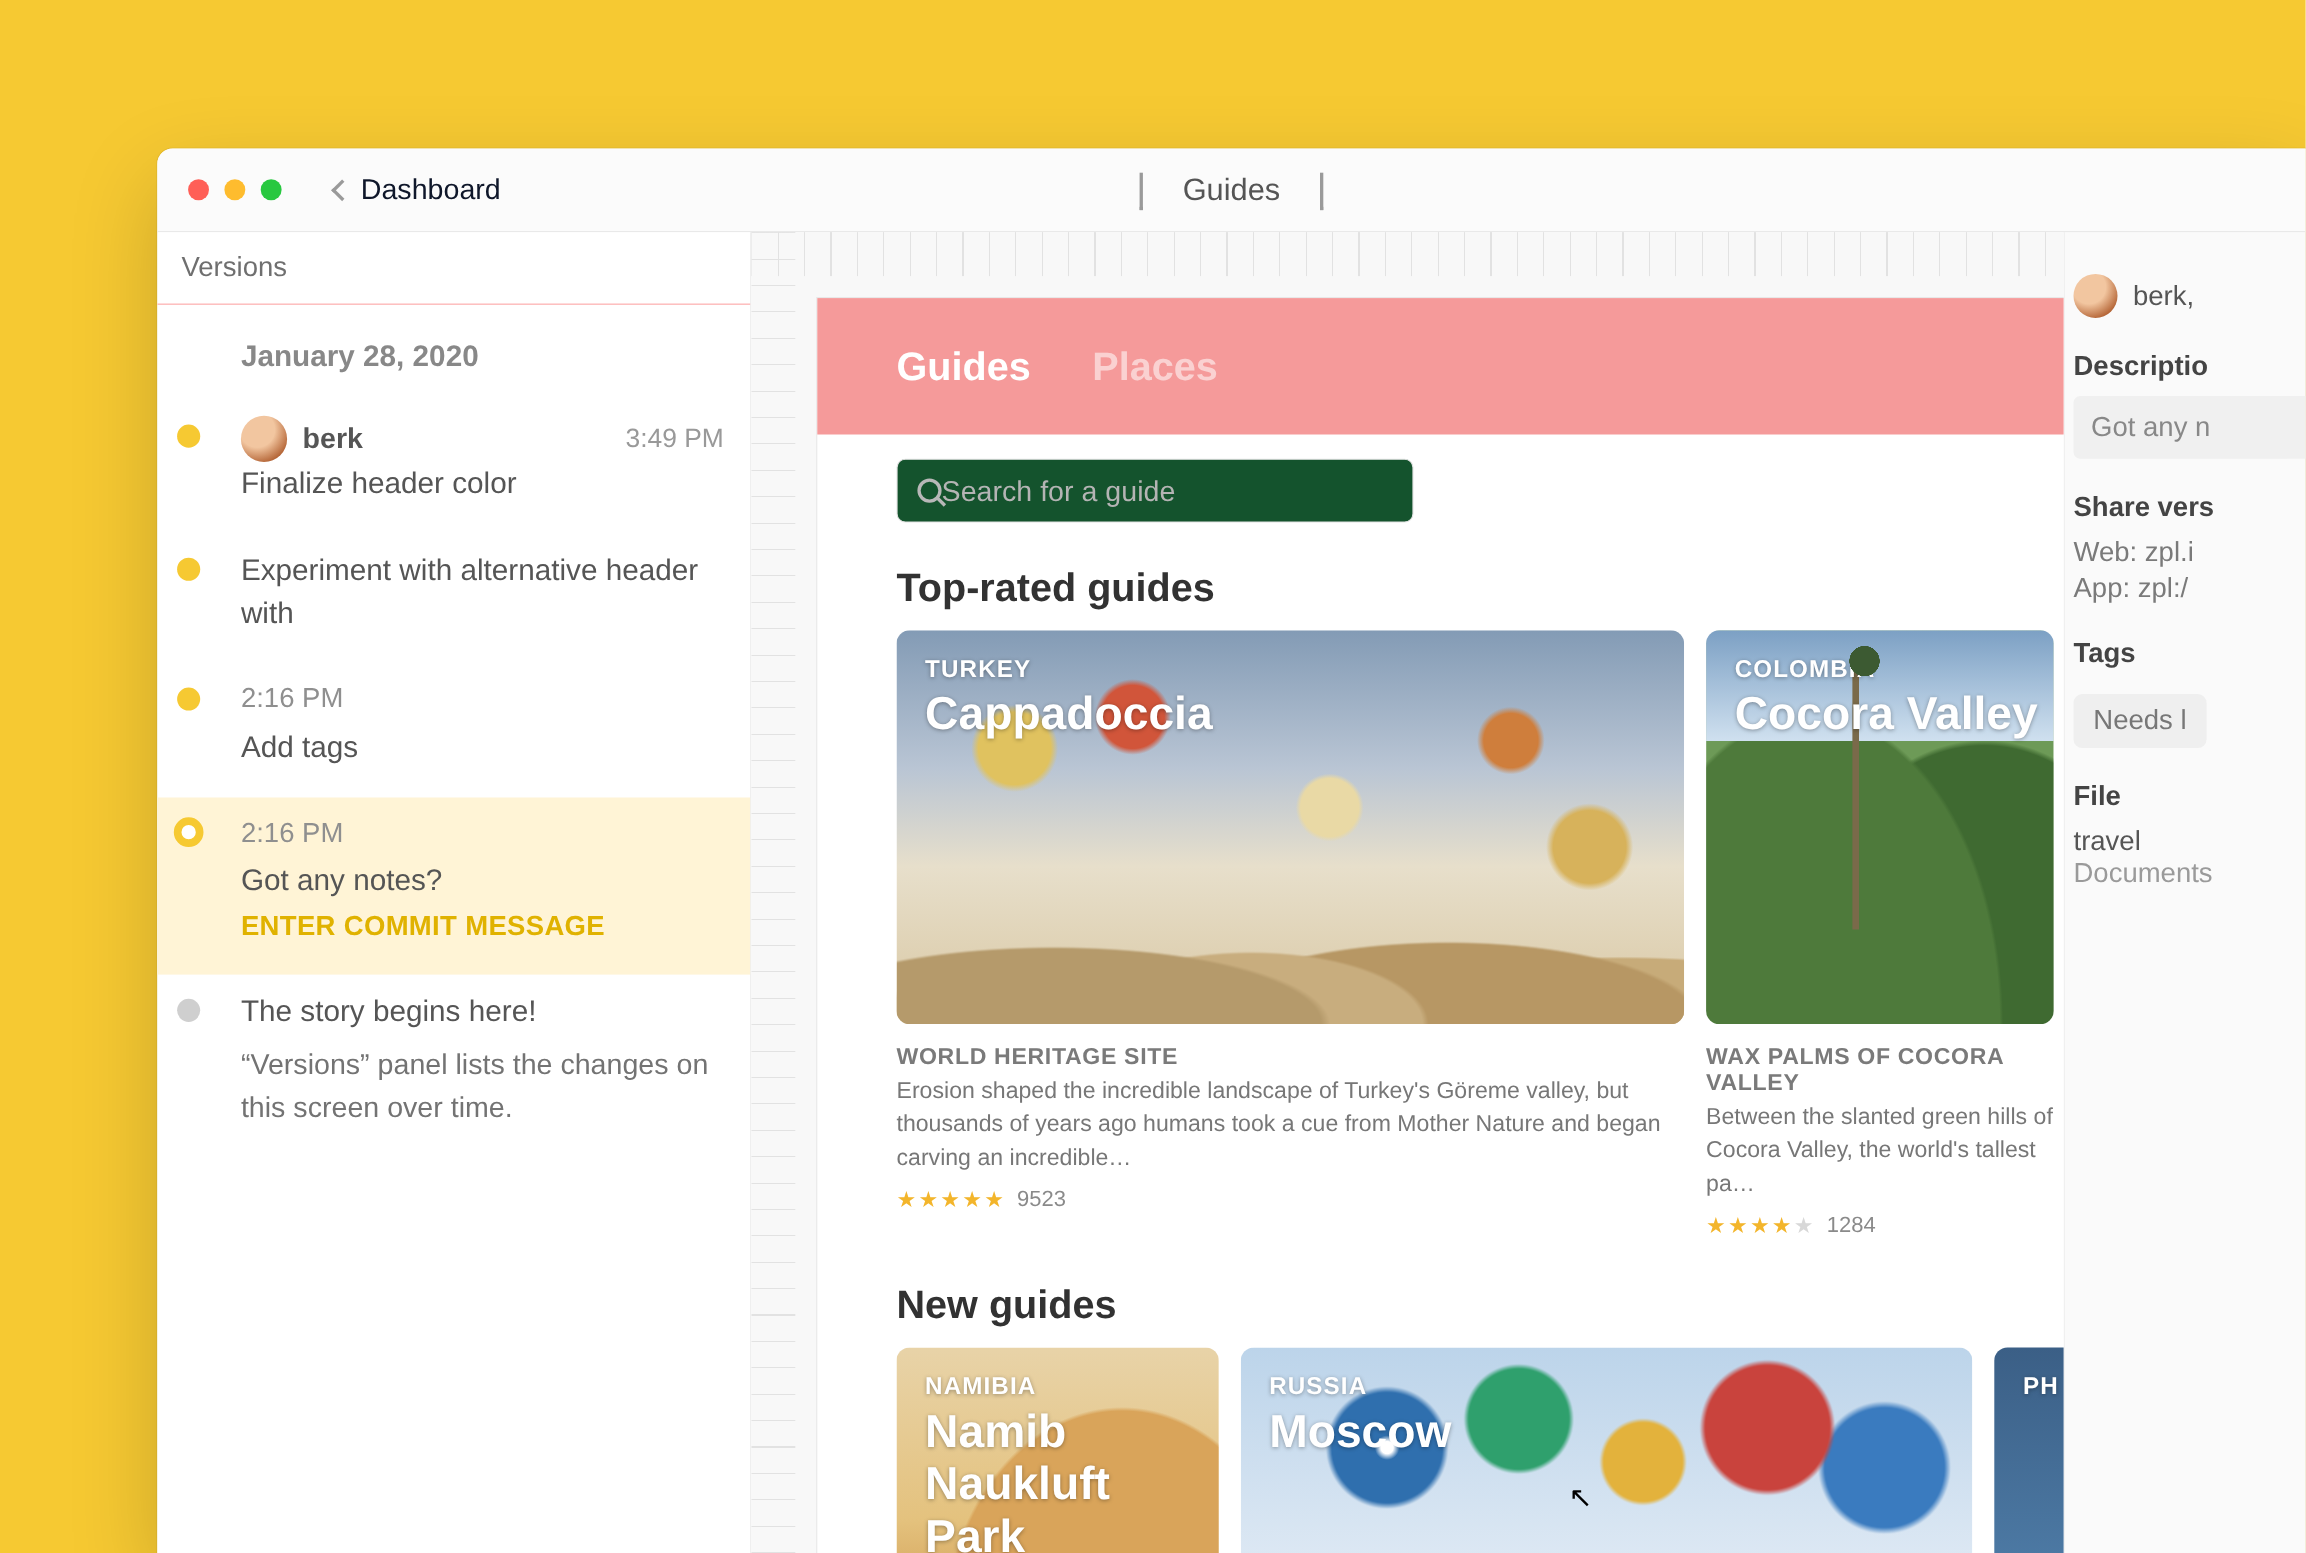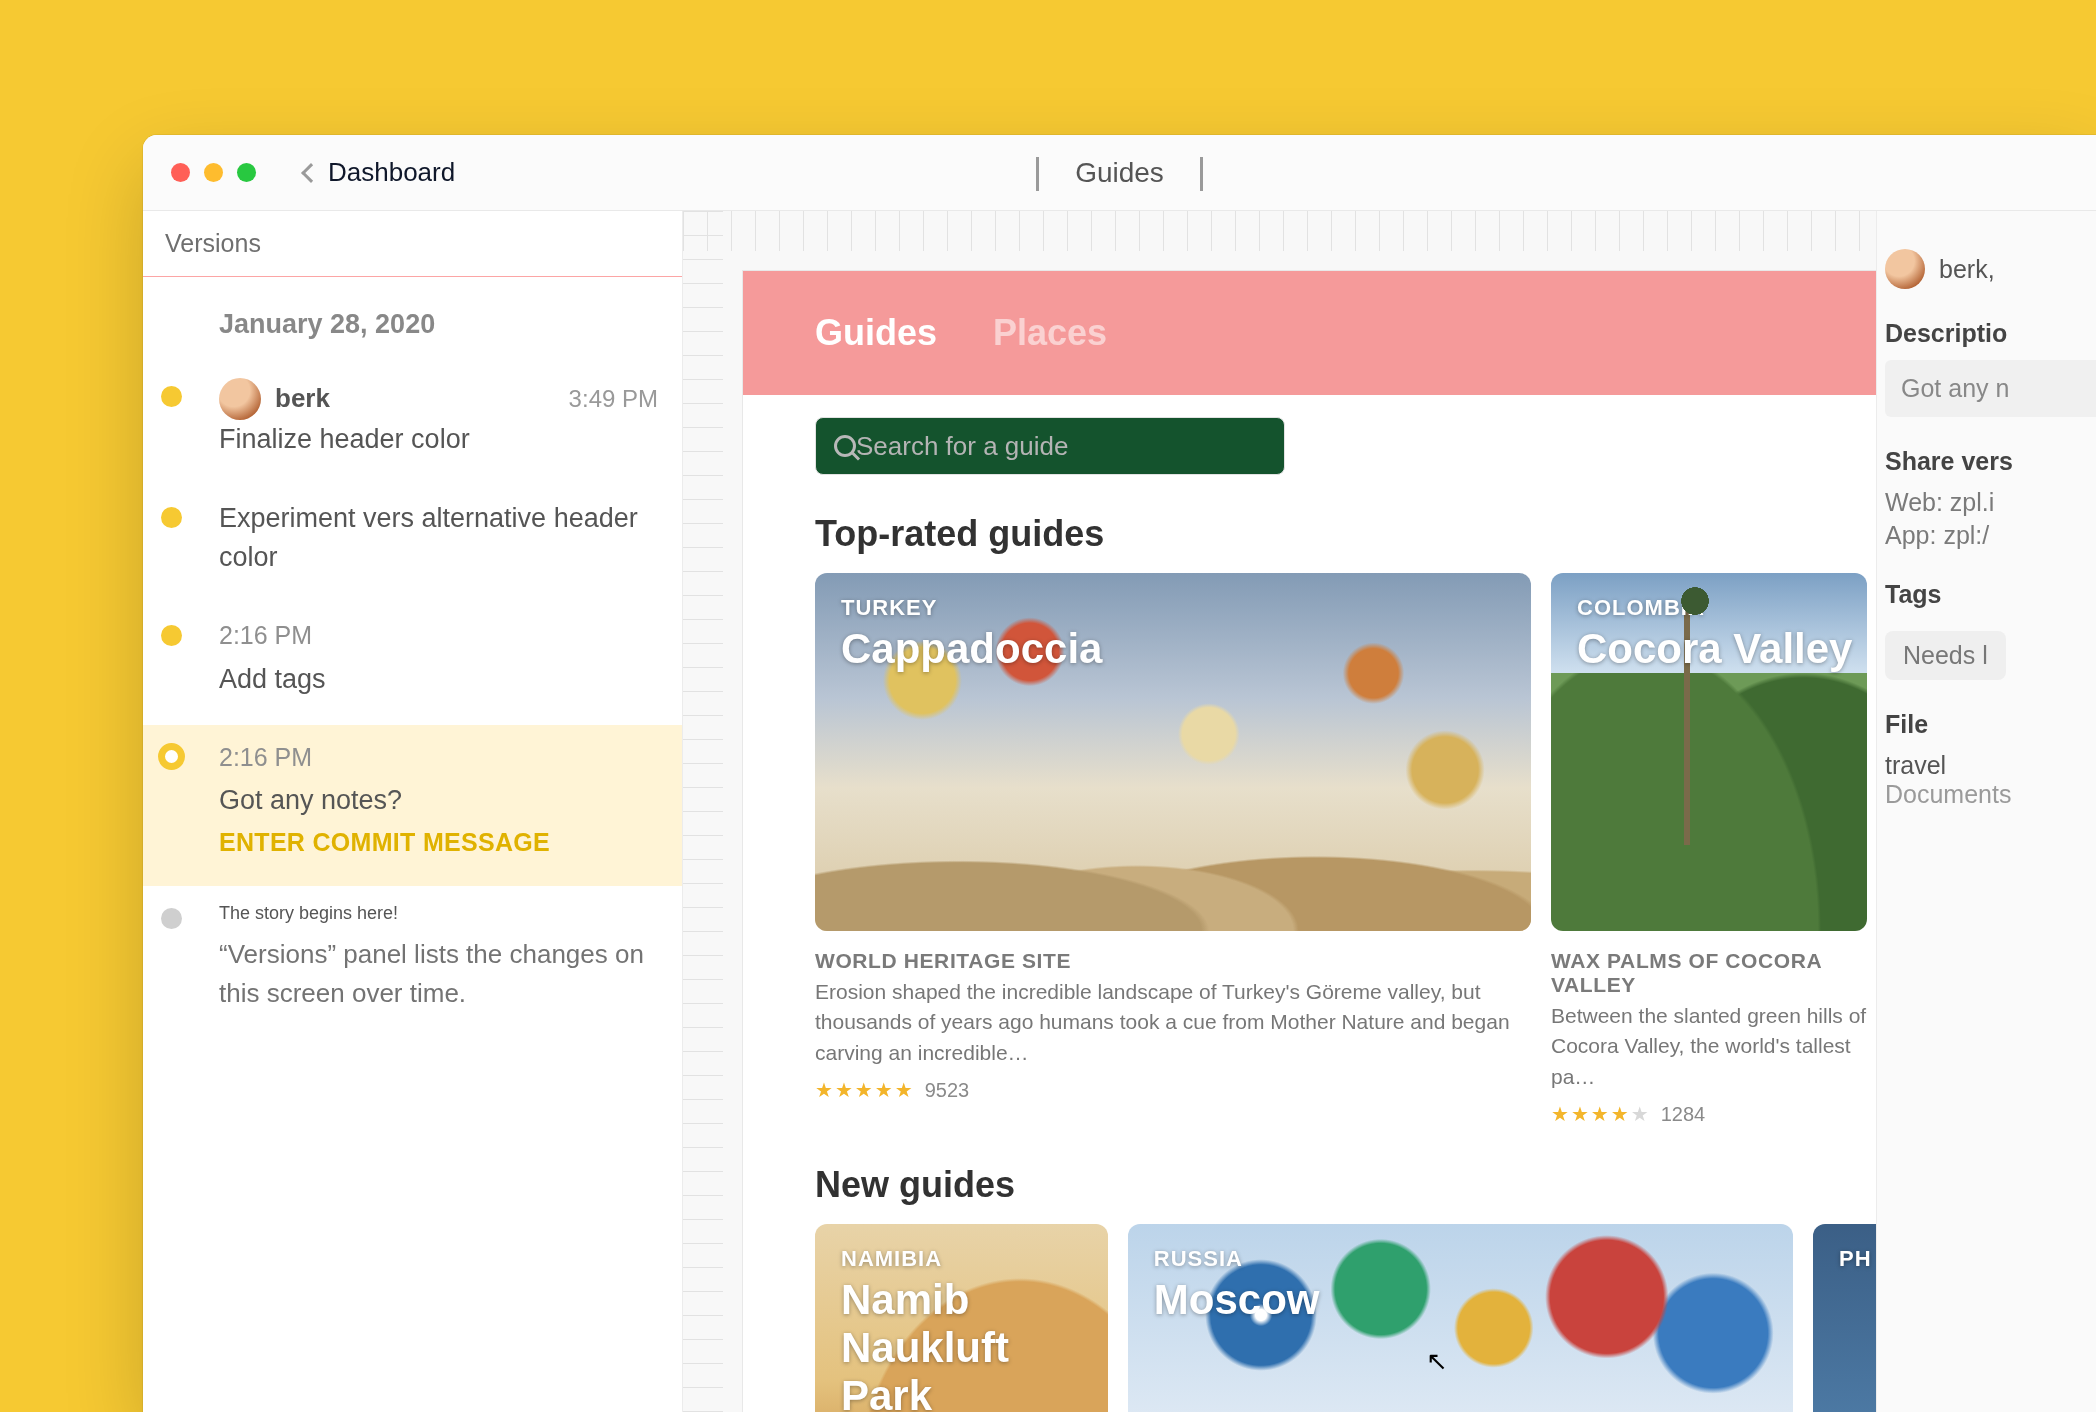--- a/index.html
+++ b/index.html
@@ -85,21 +85,21 @@
     width: 42px; height: 42px; border-radius: 50%;
     background: radial-gradient(circle at 35% 30%, #f2c6a0 0 40%, #b05e2f 80%);
     display: inline-block;
   }
   .author { font-weight: 600; color: #555; }
   .time { margin-left: auto; color: #999; font-size: 24px; }
   .time.solo { display: block; color: #8f8f8f; margin-bottom: 6px; font-size: 25px; }
   .commit { color: #555; font-size: 27px; }
   .prompt { color: #555; margin-top: 4px; font-size: 27px; }
   .enter-msg { color: #e0b200; font-weight: 700; letter-spacing: .3px; margin-top: 4px; font-size: 25px; }
-  .story { color: #555; font-size: 18px; }
+  .story { color: #555; font-size: 27px; }
   .hint { color: #737373; font-size: 26px; margin-top: 8px; line-height: 1.5; }
 
   
   .canvas {
     flex: 1;
     background: #f8f8f8;
     position: relative;
     overflow: hidden;
   }
   .canvas::before { content:''; position:absolute; left:0; top:0; right:0; height:40px;
@@ -264,21 +264,21 @@
         <div class="row1">
           <span class="avatar"></span>
           <span class="author">berk</span>
           <span class="time">3:49 PM</span>
         </div>
         <div class="commit">Finalize header color</div>
       </div>
 
       <div class="version-item">
         <span class="bullet"></span>
-        <div class="commit">Experiment vers alternative header color</div>
+        <div class="commit">Experiment with alternative header with</div>
       </div>
 
       <div class="version-item">
         <span class="bullet"></span>
         <span class="time solo">2:16 PM</span>
         <div class="commit">Add tags</div>
       </div>
 
       <div class="version-item selected">
         <span class="bullet ring"></span>

